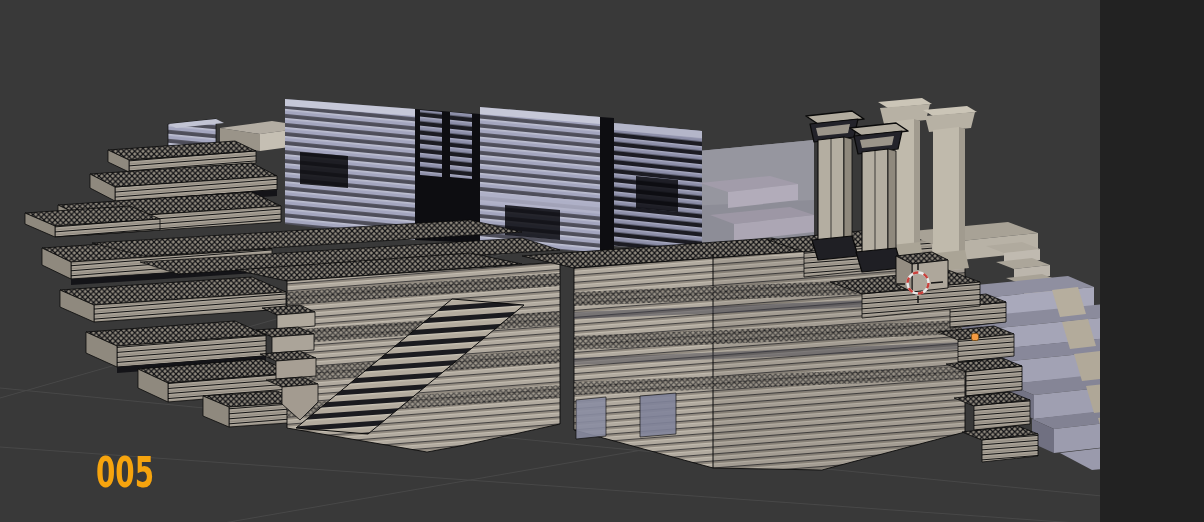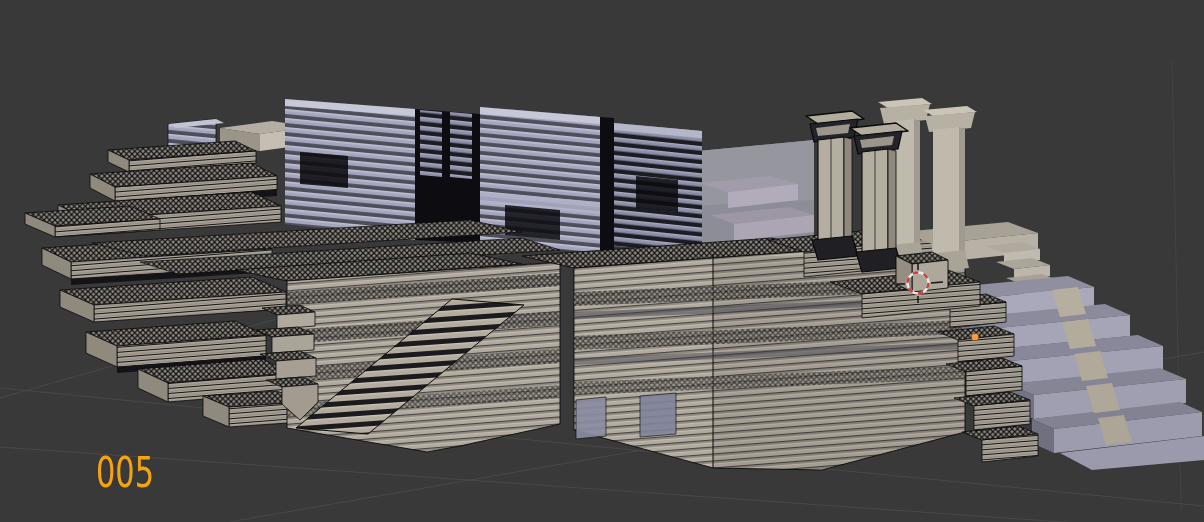--- a/index.html
+++ b/index.html
@@ -1,21 +1,22 @@
 <!DOCTYPE html>
 <html style="--bg: #393939; --grid: #484848; --frame: #f6a40e; --origin: #f49b43;"><head>
 <meta charset="utf-8">
 <style>
   html,body{margin:0;padding:0;background:#222;}
   .viewport{
     position:relative;
-    width:1204px;height:522px;
+    width:1100px;height:522px;
     background:var(--bg,#393939);
     overflow:hidden;
     font-family:"DejaVu Sans", sans-serif;
+    font-weight:bold;
   }
   svg{display:block;}
   .frame-label{
     font-family:"DejaVu Sans", sans-serif;
     fill:var(--frame,#f6a40e);
   }
   .gridline{stroke:var(--grid,#4a4a4a);stroke-width:1;fill:none;}
   .wire{stroke:#0a0a0a;stroke-linejoin:round;}
 </style>
 </head>

